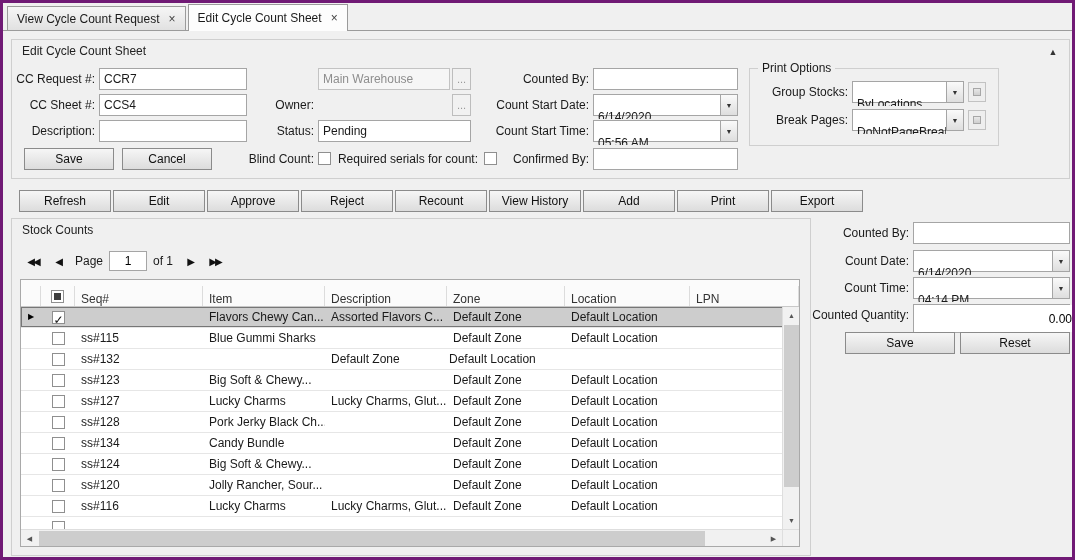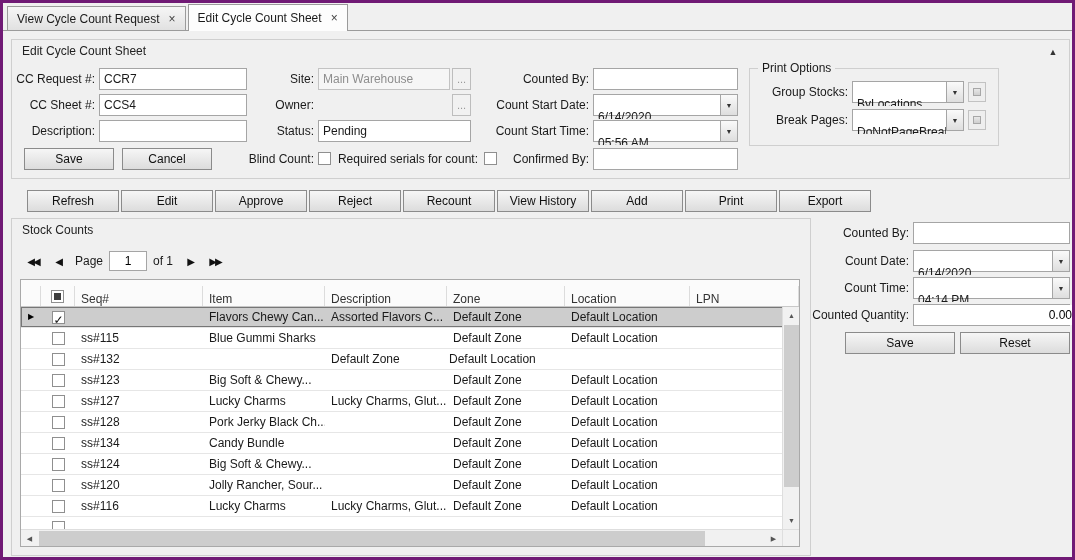--- a/index.html
+++ b/index.html
@@ -42,21 +42,21 @@
   .cb { position:relative; display:inline-block; width:13px; height:13px;
         background:#fff; border:1px solid #8f8f8f; }
   .cb.checked::after { content:"✓"; position:absolute; left:1px; top:-2px; font-size:12px; color:#111; }
   .cb.indeterminate::after { content:""; position:absolute; left:2px; top:2px; width:7px; height:7px; background:#3f3f3f; }
 
   
   .fieldset { position:absolute; border:1px solid #cfcfcf; }
   .legend { position:absolute; top:-8px; left:8px; background:#f0f0f0; padding:0 4px; }
 
   
-  .toolbar { position:absolute; top:187px; left:24px; display:flex; gap:2px;border-radius:8px; }
+  .toolbar { position:absolute; top:187px; left:16px; display:flex; gap:2px;border-radius:8px; }
   .toolbar .btn { position:static; width:92px; }
 
   
   .pager { position:absolute; top:30px; left:10px; height:24px; display:flex; align-items:center; gap:3px; }
   .pg-btn { width:22px; height:22px; background:transparent; border:none; color:#111;
             font-size:10px; letter-spacing:-2px; display:flex; align-items:center; justify-content:center; }
   .pg-lbl { padding:0 3px; }
   .pg-input { width:38px; height:20px; border:1px solid #a5a5a5; background:#fff;
               text-align:center; font:12px "Liberation Sans",sans-serif; }
 
@@ -84,21 +84,21 @@
   .hscroll { position:absolute; bottom:0; left:0; right:17px; height:17px;
              background:#f1f1f1; border-top:1px solid #dedede; }
   .hs-btn { position:absolute; top:0; width:17px; height:17px; display:flex;
             align-items:center; justify-content:center; font-size:7px; color:#555; }
   .hs-left { left:0; } .hs-right { right:0; }
   .hs-thumb { position:absolute; top:1px; left:18px; width:calc(100% - 95px); height:15px; background:#cdcdcd; }
   .scroll-corner { position:absolute; right:0; bottom:0; width:17px; height:17px;
                    background:#f1f1f1; border-top:1px solid #dedede; border-left:1px solid #dedede; }
 
   
-  .spinner { position:absolute; height:22px; border:1px solid #a5a5a5; background:#fff; display:flex; }
+  .spinner { position:absolute; height:29px; border:1px solid #a5a5a5; background:#fff; display:flex; }
   .spinner-value { flex:1; border:none; outline:none; text-align:right; padding:0 3px;
                    font:12px "Liberation Sans",sans-serif; }
   .spin-btns { width:16px; border-left:1px solid #bbb; display:flex; flex-direction:column; }
   .spin-btn { flex:1; display:flex; align-items:center; justify-content:center; font-size:5px;
               color:#444; background:linear-gradient(#fafafa,#e2e2e2); }
   .spin-btn + .spin-btn { border-top:1px solid #ccc; }
   .count-buttons { position:absolute; left:842px; top:329px; width:225px; display:flex; gap:5px; }
   .count-buttons .btn { position:static; flex:1; }
 </style>
 </head>
@@ -125,21 +125,20 @@
 
     <div class="lbl" style="left:0; top:28px; width:83px;">CC Request #:</div>
     <input class="tb" style="left: 87px; top: 28px; width: 148px;" value="CCR7">
     <div class="lbl" style="left:0; top:54px; width:83px;">CC Sheet #:</div>
     <input class="tb" style="left: 87px; top: 54px; width: 148px;" value="CCS4">
     <div class="lbl" style="left:0; top:80px; width:83px;">Description:</div>
     <input class="tb" style="left: 87px; top: 80px; width: 148px;" value="">
     <button class="btn" style="left:12px; top:108px; width:90px;">Save</button>
     <button class="btn" style="left:110px; top:108px; width:90px;">Cancel</button>
 
-    <div class="lbl" style="left:190px; top:28px; width:112px;">Site:</div>
     <input class="tb disabled" style="left: 306px; top: 28px; width: 132px;" value="Main Warehouse">
     <button class="dots-btn" style="left:440px; top:28px;">...</button>
     <div class="lbl" style="left:190px; top:54px; width:112px;">Owner:</div>
     <button class="dots-btn" style="left:440px; top:54px;">...</button>
     <div class="lbl" style="left:190px; top:80px; width:112px;">Status:</div>
     <input class="tb" style="left: 306px; top: 80px; width: 153px;" value="Pending">
     <div class="lbl" style="left:190px; top:108px; width:112px;">Blind Count:</div>
     <span class="cb" style="position:absolute; left:306px; top:112px;"></span>
     <div class="lbl" style="left:322px; top:108px; width:144px;">Required serials for count:</div>
     <span class="cb" style="position:absolute; left:472px; top:112px;"></span>

